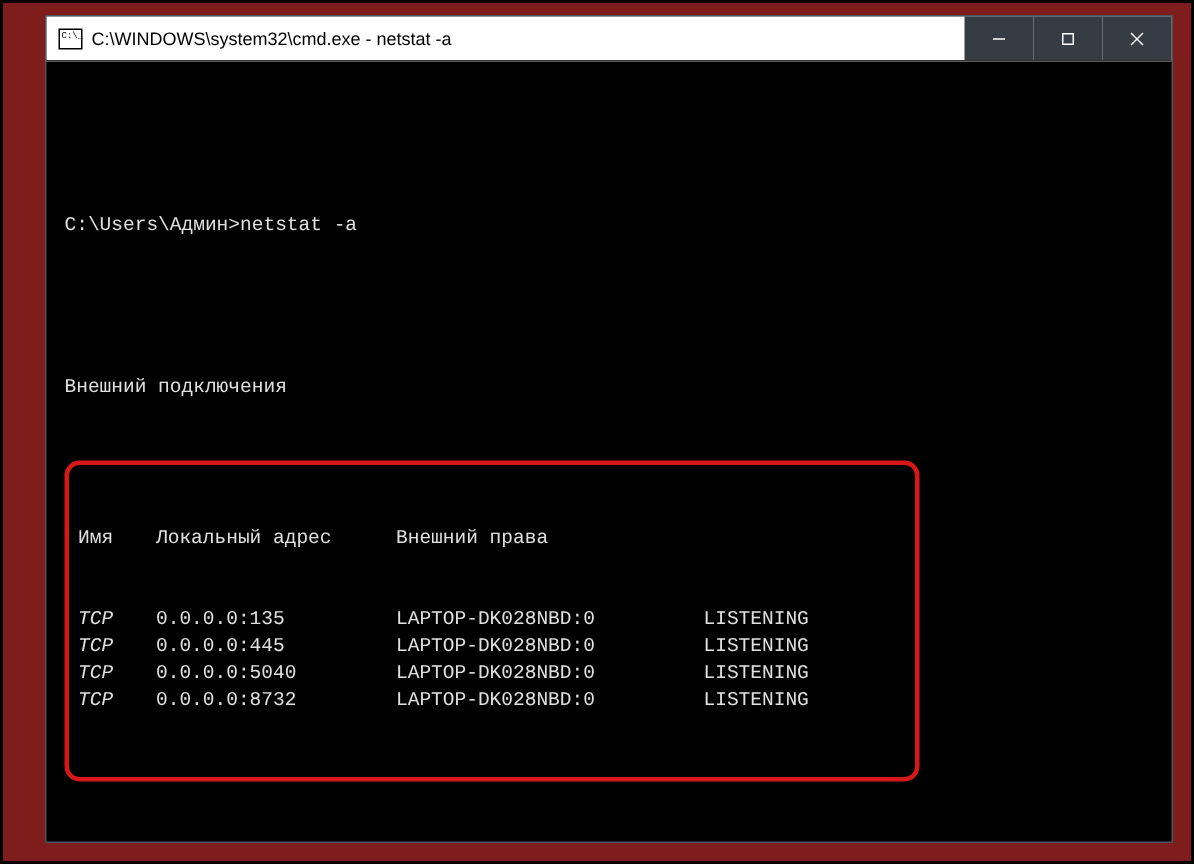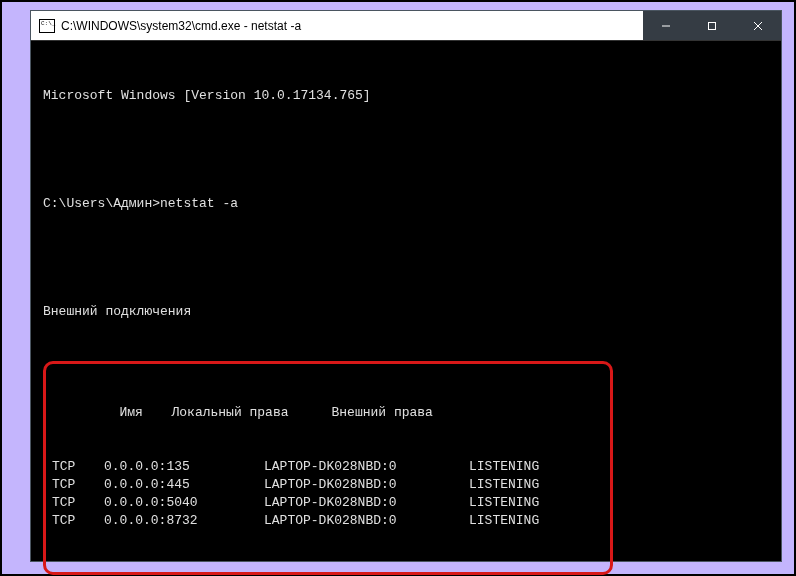--- a/index.html
+++ b/index.html
@@ -12,21 +12,21 @@
       height: 576px;
       background: #ffffff;
       font-family: Consolas, 'Courier New', monospace;
       overflow: hidden;
     }
     .outer-border {
       width: 796px;
       height: 576px;
       border: 2px solid #000;
       position: relative;
-      background: #c4b5fd;
+      background: #7f1d1d;
     }
     .window {
       position: absolute;
       left: 28px;
       top: 8px;
       width: 752px;
       height: 552px;
       background: #000;
       border: 1px solid #4a5560;
     }
@@ -92,27 +92,27 @@
     .highlight-box {
       border: 3px solid #d81818;
       border-radius: 10px;
       padding: 4px 6px 6px 6px;
       margin-top: 4px;
       margin-bottom: 4px;
       width: 570px;
     }
     .table-header {
       display: flex;
-      justify-content: center;
     }
     .table-row {
       display: flex;
     }
     .col-proto {
       width: 52px;
+      font-style: italic;
     }
     .col-local {
       width: 160px;
     }
     .col-remote {
       width: 205px;
     }
     .col-state {
       flex: 1;
     }
@@ -142,28 +142,27 @@
         </div>
         <div class="titlebar-btn">
           <svg viewBox="0 0 10 10">
               <line x1="1" y1="1" x2="9" y2="9" stroke="#fff" stroke-width="1"></line>
               <line x1="9" y1="1" x2="1" y2="9" stroke="#fff" stroke-width="1"></line>
             </svg>
         </div>
       </div>
     </div>
     <div class="terminal-content">
-      <div class="line">Microsoft Windows [Version 10.0.17134.765]</div>
       <div class="line">&nbsp;</div>
       <div class="line">C:\Users\Админ&gt;netstat -a</div>
       <div class="line">&nbsp;</div>
       <div class="line">Внешний подключения</div>
       <div class="highlight-box">
         <div class="table-header">
           <span class="header-proto">Имя</span>
-          <span class="header-local">Локальный права</span>
+          <span class="header-local">Локальный адрес</span>
           <span class="header-remote">Внешний права</span>
         </div>
         <div id="rows-container"><div class="table-row"><span class="col-proto">TCP</span><span class="col-local">0.0.0.0:135</span><span class="col-remote">LAPTOP-DK028NBD:0</span><span class="col-state">LISTENING</span></div><div class="table-row"><span class="col-proto">TCP</span><span class="col-local">0.0.0.0:445</span><span class="col-remote">LAPTOP-DK028NBD:0</span><span class="col-state">LISTENING</span></div><div class="table-row"><span class="col-proto">TCP</span><span class="col-local">0.0.0.0:5040</span><span class="col-remote">LAPTOP-DK028NBD:0</span><span class="col-state">LISTENING</span></div><div class="table-row"><span class="col-proto">TCP</span><span class="col-local">0.0.0.0:8732</span><span class="col-remote">LAPTOP-DK028NBD:0</span><span class="col-state">LISTENING</span></div></div>
       </div>
     </div>
   </div>
 </div>
 
 </body></html>

